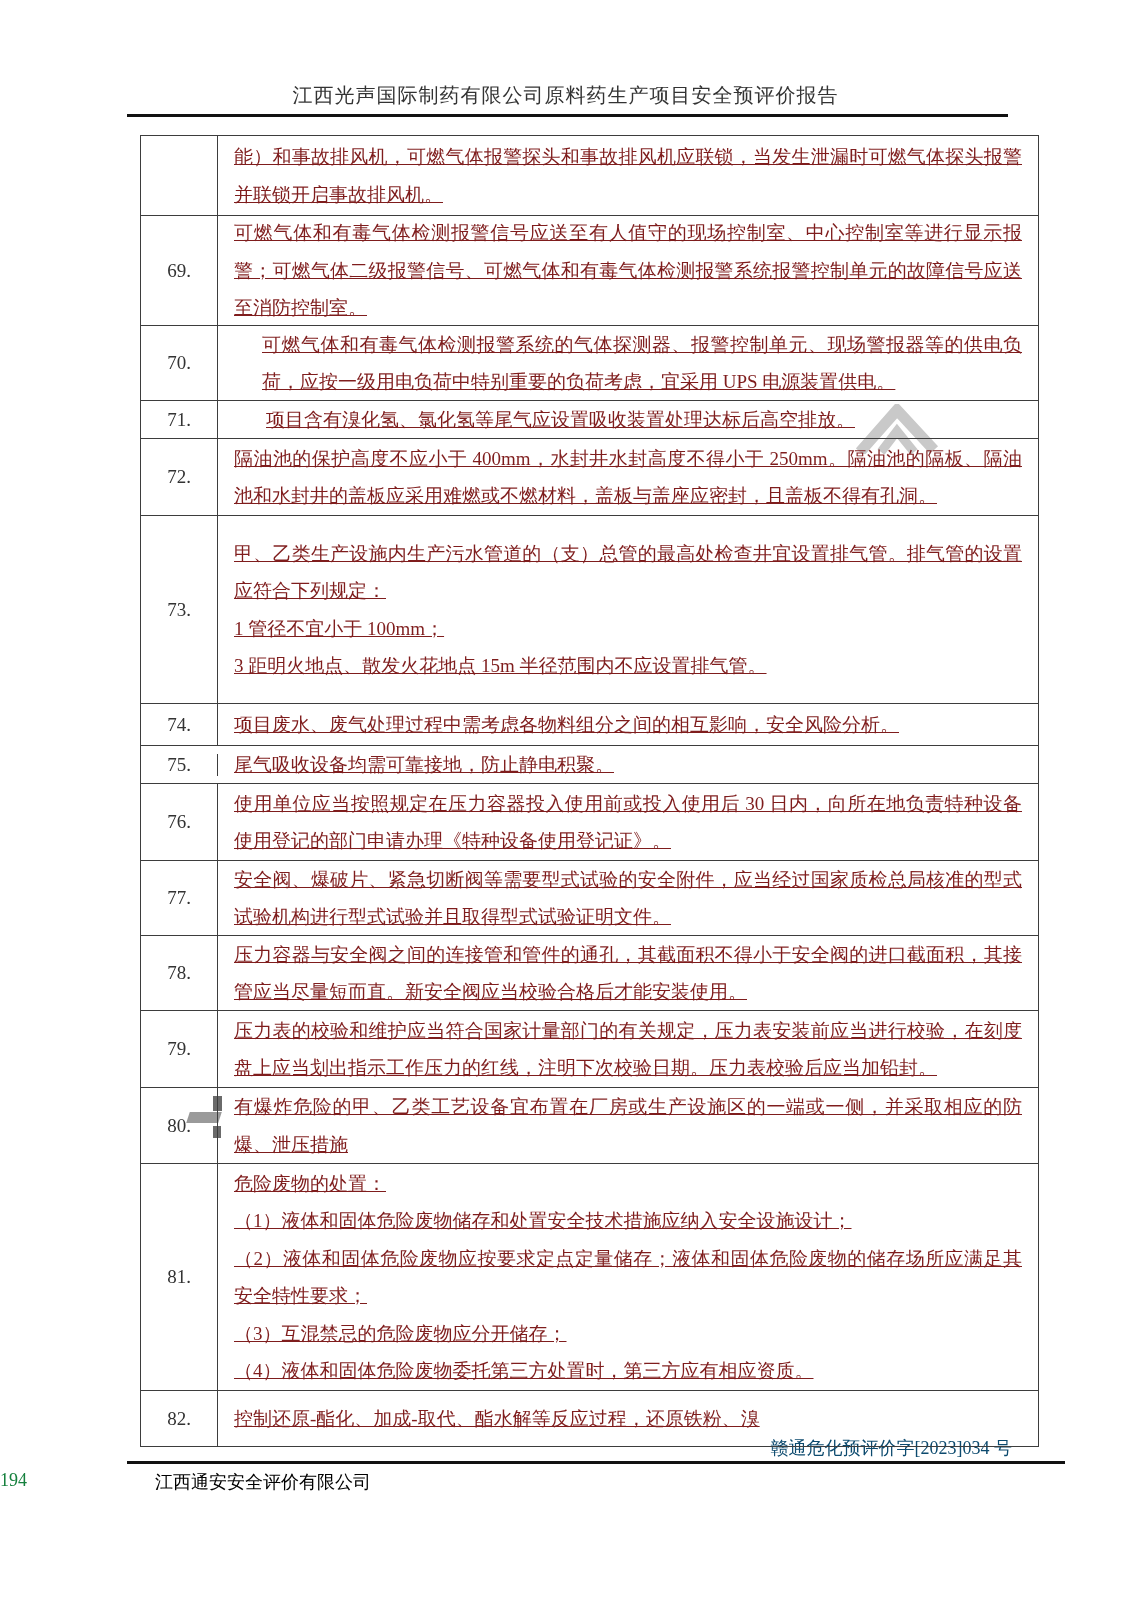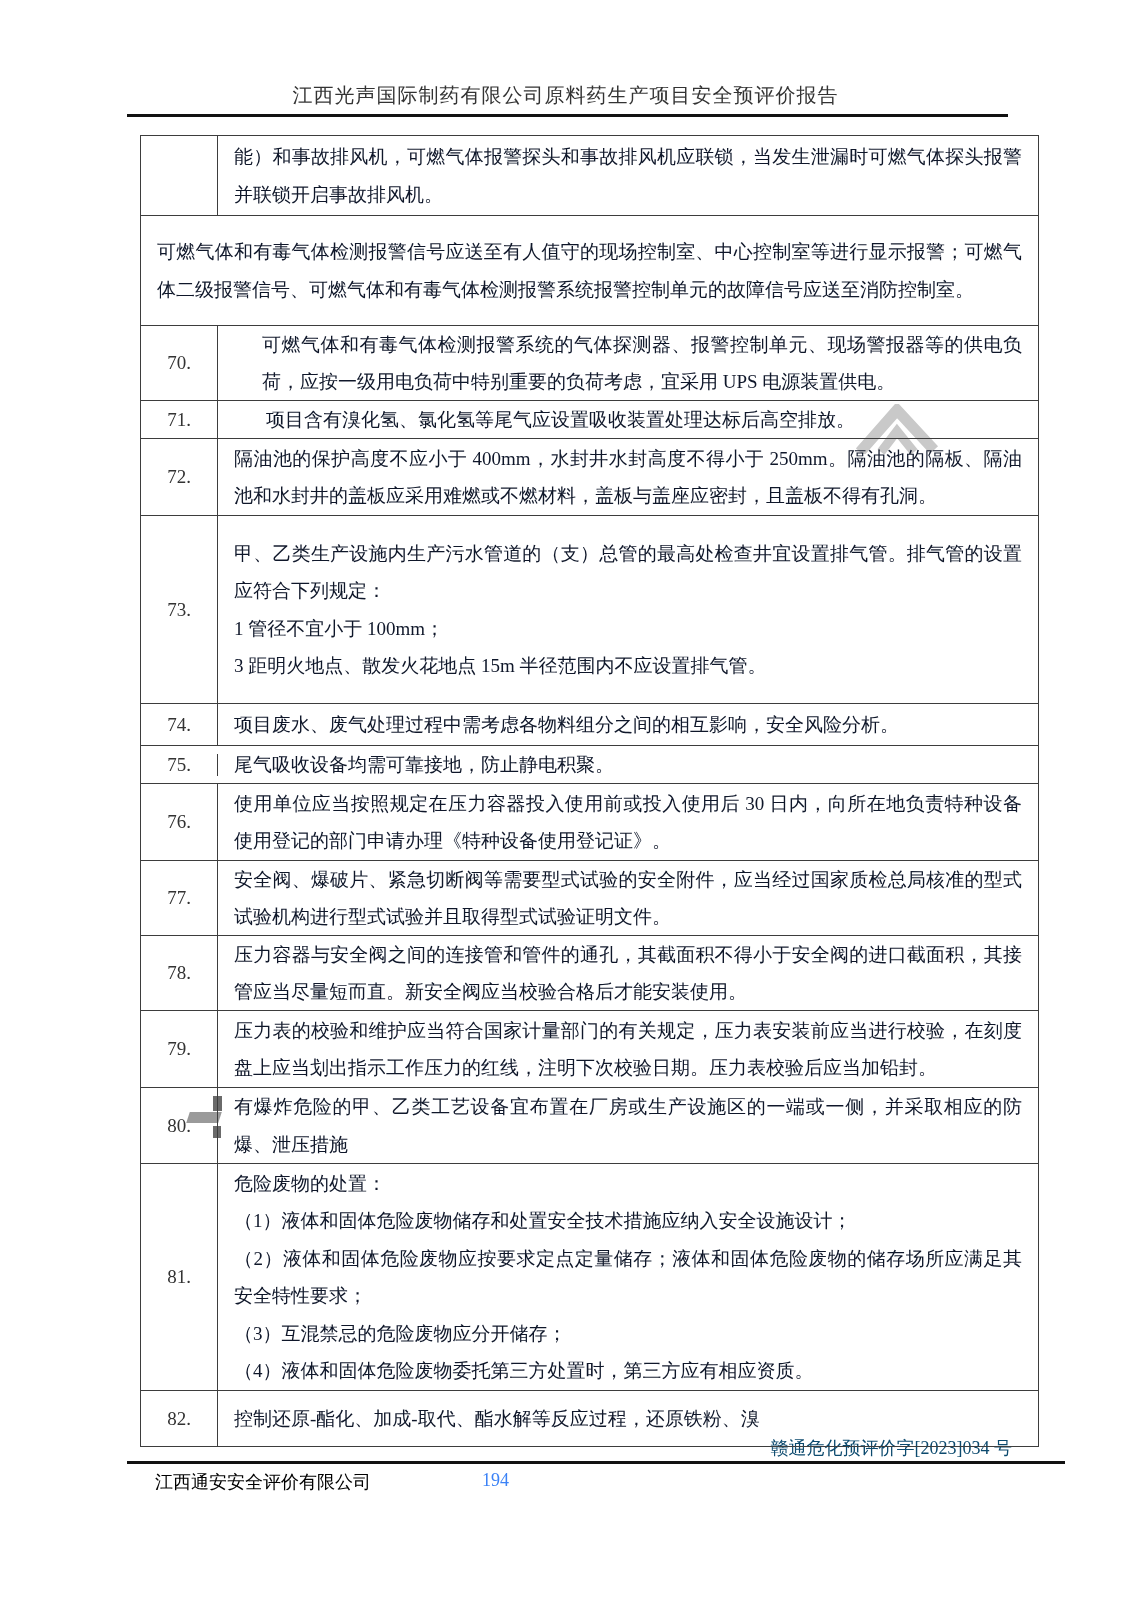--- a/index.html
+++ b/index.html
@@ -47,34 +47,35 @@
   }
   .tcell{
     flex:1;
     padding:0 16px;
     display:flex;flex-direction:column;justify-content:center;
     overflow:hidden;
   }
   .para{
     font-size:19px;line-height:37.5px;
     text-align:justify;text-align-last:left;
-    color:#0f172a;
+    color:#7f1d1d;
+    text-decoration:underline;
   }
   
   .footer-rule{
     position:absolute;top:1461px;left:127px;width:938px;height:3px;
     background:#111;
   }
   .footer-left{
     position:absolute;top:1470px;left:155px;
     font-size:18px;color:#000000;
   }
   .footer-center{
-    position:absolute;top:1470px;left:0;width:991px;text-align:center;
-    font-size:18px;color:#3b82f6;
+    position:absolute;top:1470px;left:0;width:991px;text-align:left;
+    font-size:18px;color:#15803d;
   }
   .footer-right{
     position:absolute;top:1436px;right:119px;
     font-size:18px;color:#0c4a6e;
   }
 </style>
 </head>
 <body>
 
 <div class="page">
@@ -92,20 +93,21 @@
   <div class="artifact" style="left:213px;top:1126px;width:8px;height:12px;background:#6a6a6a;"></div>
 
   <div class="rtable">
       <div class="trow" style="height: 80px;">
         <div class="tnum"></div>
         <div class="tcell">
           <div class="para">能）和事故排风机，可燃气体报警探头和事故排风机应联锁，当发生泄漏时可燃气体探头报警并联锁开启事故排风机。</div>
         </div>
       </div>
       <div class="trow" style="height: 110px;">
+        <div class="tnum">69.</div>
         <div class="tcell">
           <div class="para">可燃气体和有毒气体检测报警信号应送至有人值守的现场控制室、中心控制室等进行显示报警；可燃气体二级报警信号、可燃气体和有毒气体检测报警系统报警控制单元的故障信号应送至消防控制室。</div>
         </div>
       </div>
       <div class="trow" style="height: 75px; gap: 28px;">
         <div class="tnum">70.</div>
         <div class="tcell">
           <div class="para">可燃气体和有毒气体检测报警系统的气体探测器、报警控制单元、现场警报器等的供电负荷，应按一级用电负荷中特别重要的负荷考虑，宜采用 UPS 电源装置供电。</div>
         </div>
       </div>

